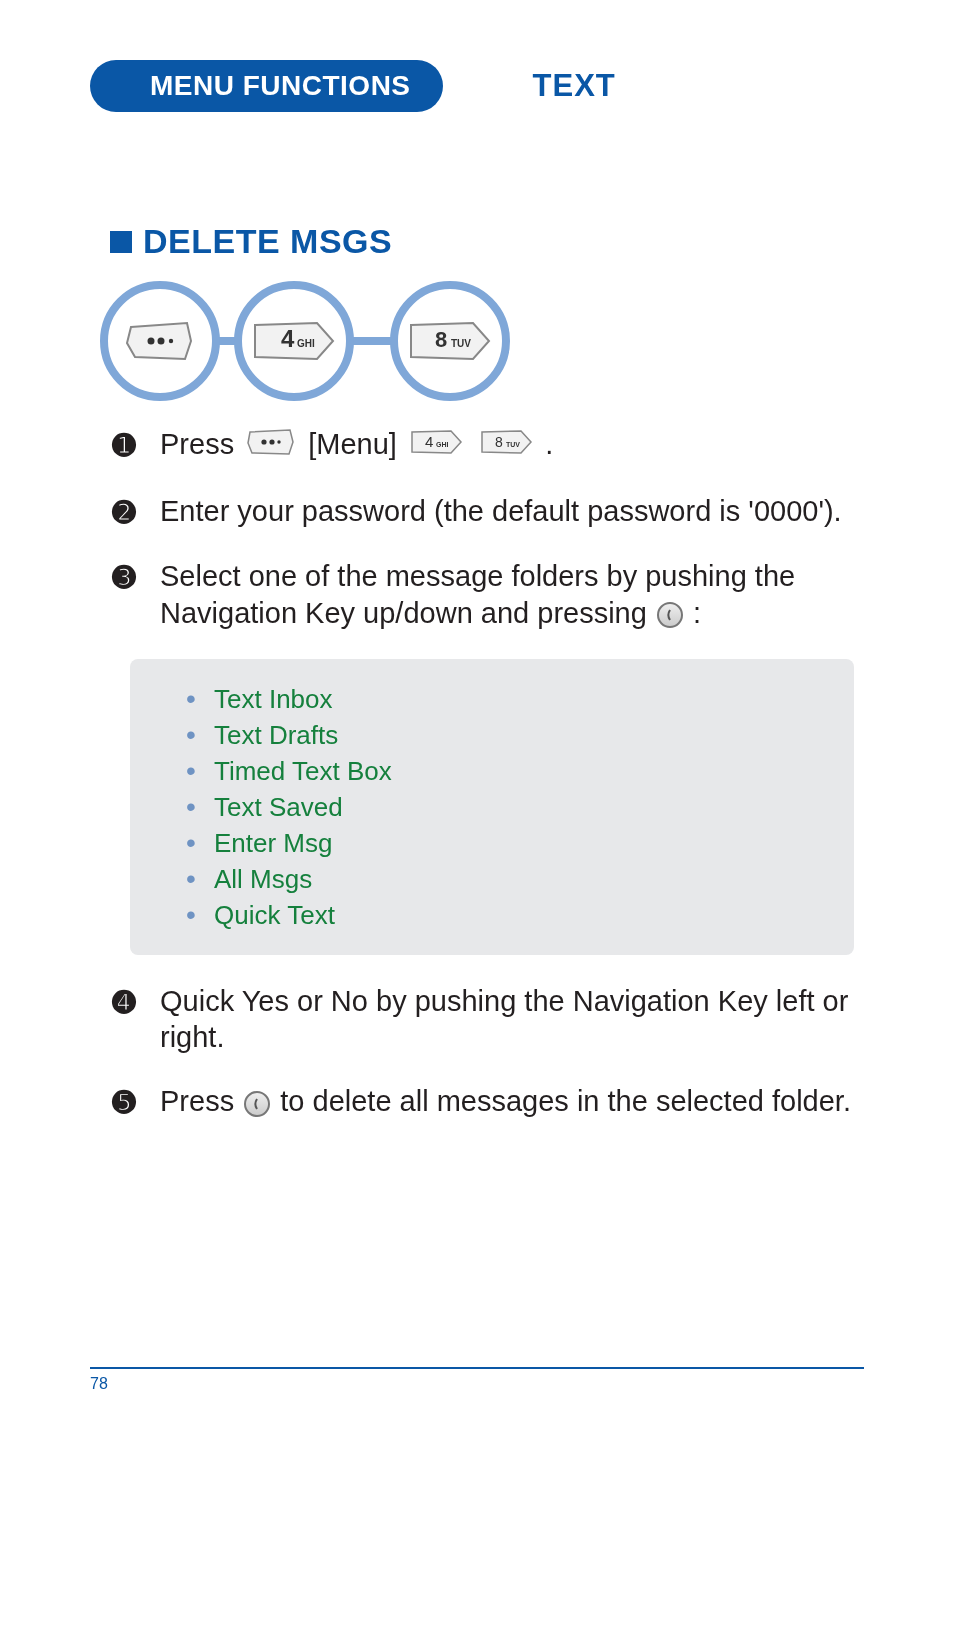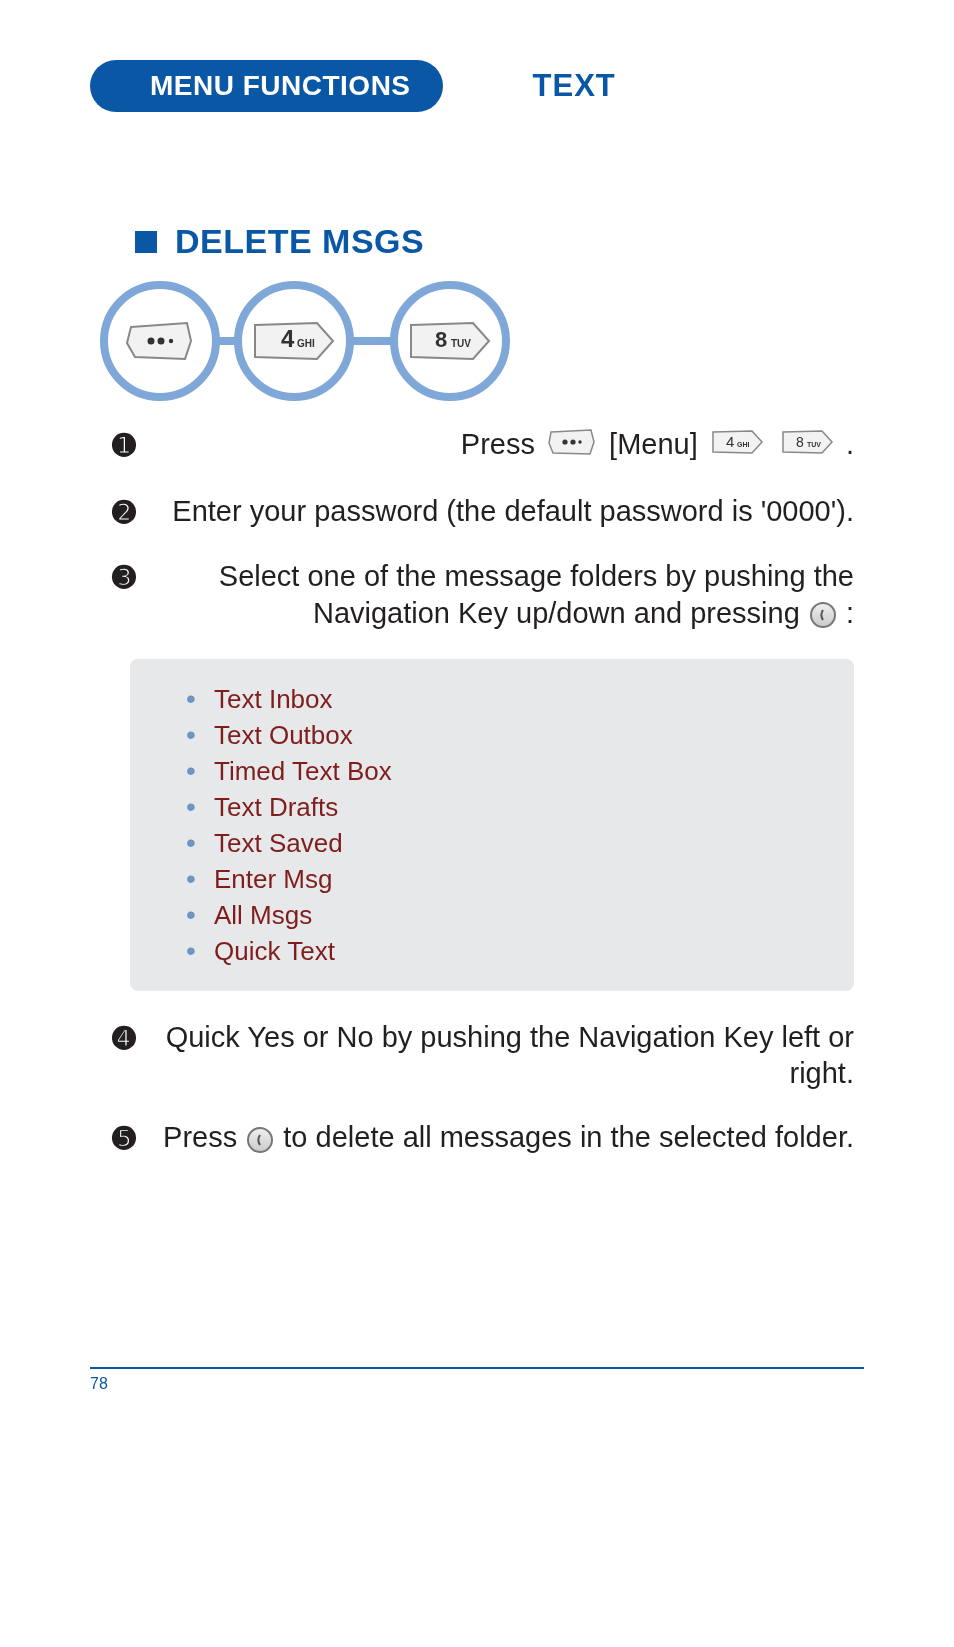--- a/index.html
+++ b/index.html
@@ -17,21 +17,21 @@
     display: inline-block;
   }
   .section-label {
     color: #0a57a6;
     font-weight: 800;
     font-size: 31px;
     letter-spacing: 1px;
     margin-left: 50px;
   }
   .content { margin-top: 110px; padding-left: 20px; padding-right: 10px; }
-  .h2 { display: flex; align-items: center; gap: 18px; margin-bottom: 20px; margin-left: 25px; }
+  .h2 { display: flex; align-items: center; gap: 11px; margin-bottom: 20px; }
   .h2-square {
     width: 22px; height: 22px; background:#0a57a6; display:inline-block;
   }
   .h2-text {
     color:#0a57a6; font-weight:800; font-size:34px; letter-spacing:0.5px;
   }
   
   .key-seq { display:flex; align-items:center; margin: 15px 0 25px -10px; }
   .ring {
     width:120px; height:120px; border:8px solid #7fa7d8; border-radius:50%;
@@ -52,32 +52,32 @@
   
   .steps { list-style:none; margin-top: 24px; }
   .steps > li {
     display:flex; gap:22px; font-size:29px; line-height:1.25;
     margin-bottom: 28px; align-items:flex-start;
   }
   .step-num {
     width:28px; flex:0 0 auto; font-size:28px; font-weight:700; color:#231f20;
     text-align:center; padding-top:2px;
   }
-  .step-body { flex:1;text-align:right; }
+  .step-body { flex:1; }
   .step-body .inline-key { vertical-align:middle; display:inline-block; margin:0 4px; }
   .ok-icon {
     display:inline-flex; width:26px; height:26px; border:2px solid #777;
     border-radius:50%; align-items:center; justify-content:center;
     background:linear-gradient(#eee,#ccc); vertical-align:middle;
     font-size:14px; color:#444; margin:0 2px;
   }
   
   .folder-box {
     background:#e7e8ea; border-radius:8px; padding:22px 40px 22px 60px;
-    margin:6px 0 28px 20px; font-size:26px; color:#7f1d1d;
+    margin:6px 0 28px 20px; font-size:26px; color:#15803d;
   }
   .folder-box ul { list-style:none; }
   .folder-box li { padding:2px 0; }
   .folder-box li::before {
     content:"•"; color:#6f93c3; font-size:28px; display:inline-block;
     width:28px; margin-left:-4px;
   }
   
   .footer {
     position:absolute; left:90px; right:90px; bottom:50px;
@@ -183,23 +183,22 @@
               </svg>
           </span>
           <span>:</span>
         </span>
       </li>
     </ol>
 
     <div class="folder-box">
       <ul>
         <li>Text Inbox</li>
-        <li>Text Outbox</li>
+        <li>Text Drafts</li>
         <li>Timed Text Box</li>
-        <li>Text Drafts</li>
         <li>Text Saved</li>
         <li>Enter Msg</li>
         <li>All Msgs</li>
         <li>Quick Text</li>
       </ul>
     </div>
 
     <ol class="steps">
       <li>
         <span class="step-num">➍</span>

